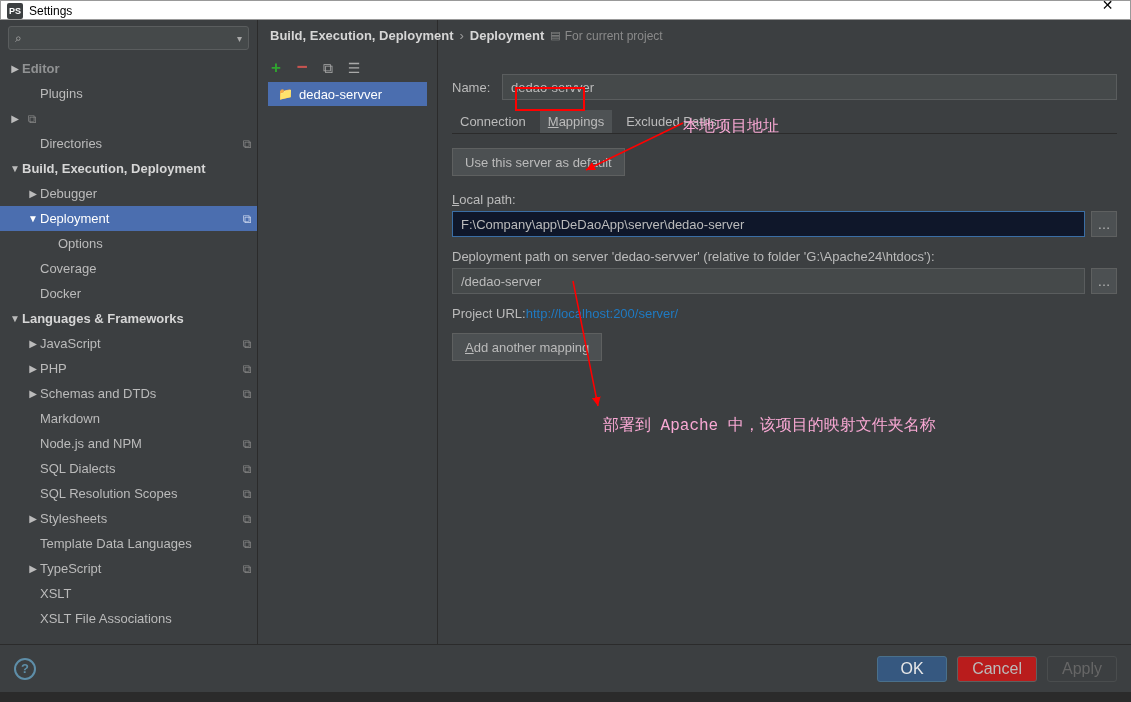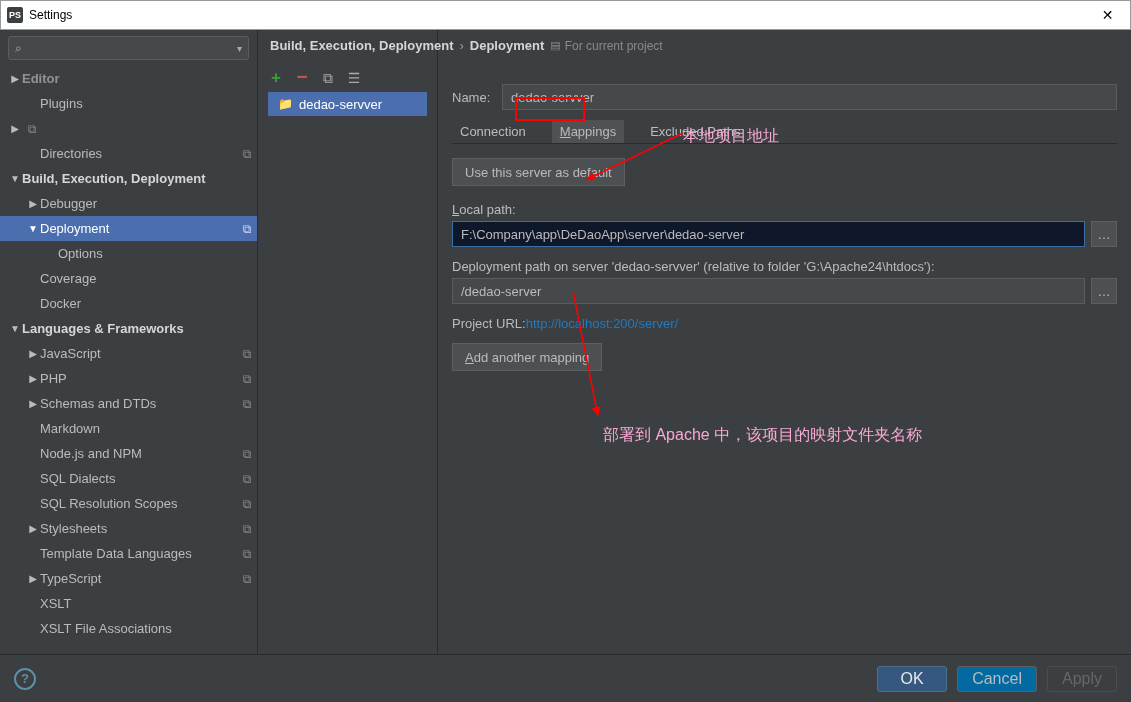--- a/index.html
+++ b/index.html
@@ -1,18 +1,18 @@
 <!DOCTYPE html>
 <html><head>
 <meta charset="utf-8">
 <style>
   * { box-sizing: border-box; margin: 0; padding: 0; }
   html, body { width: 1131px; height: 702px; font-family: "Segoe UI", Arial, sans-serif; background:#2b2b2b; overflow:hidden; }
   
-  .titlebar { height: 30px; background:#ffffff; display:flex; align-items:center; justify-content:space-between; border:1px solid #999; }
+  .titlebar { height: 20px; background:#ffffff; display:flex; align-items:flex-end; justify-content:space-between; border:1px solid #999; }
   .titlebar .left { display:flex; align-items:center; gap:6px; padding-left:6px; }
   .titlebar .title { font-size:12px; color:#000; }
   .titlebar .icon { width:16px; height:16px; background:#3c3f41; border-radius:2px; display:flex; align-items:center; justify-content:center; color:#fff; font-size:9px; font-weight:bold; }
   .titlebar .close { width:45px; height:28px; display:flex; align-items:center; justify-content:center; font-size:14px; color:#000; cursor:pointer; }
 
   .body { height: calc(702px - 30px); background:#3c3f41; display:flex; flex-direction:column; }
 
   
   .mainzone { flex:1; display:flex; min-height:0; }
 
@@ -59,21 +59,21 @@
   .breadcrumb .bc-sub { font-weight:bold; color:#d6d6d6; }
   .breadcrumb .bc-proj { color:#8a8a8a; font-size:12px; display:flex; align-items:center; gap:4px; }
   .breadcrumb .bc-proj .picon { font-size:11px; }
 
   .content-inner { padding:54px 14px 0 14px; position:relative; }
 
   .row { display:flex; align-items:center; margin-bottom:10px; font-size:13px; }
   .row .lbl { color:#bbbbbb; width:50px; }
   .row input.text { flex:1; height:26px; background:#45494a; border:1px solid #5a5d5e; outline:none; color:#bbbbbb; padding:0 8px; font-size:13px; }
 
-  .tabs { display:flex; gap:18px; border-bottom:1px solid #2b2b2b; margin-bottom:14px; font-size:13px; }
+  .tabs { display:flex; gap:6px; border-bottom:1px solid #2b2b2b; margin-bottom:14px; font-size:13px; }
   .tab { padding:4px 8px; color:#bbbbbb; cursor:pointer; position:relative; }
   .tab .ul { text-decoration:underline; }
   .tab.active { background:#4e5254; }
 
   .btngray { height:28px; padding:0 12px; background:#4c5052; border:1px solid #5e6060; color:#bbbbbb; font-size:13px; cursor:pointer; display:inline-flex; align-items:center; }
 
   .field-block { margin-bottom:12px; }
   .field-label { font-size:13px; color:#bbbbbb; margin-bottom:4px; display:block; }
   .field-label .ul { text-decoration:underline; }
   .input-row { display:flex; gap:6px; }
@@ -88,21 +88,21 @@
   .red-box { position:absolute; border:2px solid #ff0000; pointer-events:none; }
   .red-text { position:absolute; color:#f9a8d4; font-size:16px; pointer-events:none; font-family: "Microsoft YaHei", sans-serif; }
   .red-arrow { position:absolute; pointer-events:none; }
 
   
   .footer { height:48px; display:flex; align-items:center; justify-content:space-between; padding:0 14px; border-top:1px solid #2b2b2b; }
   .helpico { width:22px; height:22px; border-radius:50%; border:2px solid #5e8ea8; color:#5e8ea8; display:flex; align-items:center; justify-content:center; font-size:13px; font-weight:bold; cursor:pointer; }
   .footer-btns { display:flex; gap:10px; }
   .btn { height:26px; min-width:70px; padding:0 14px; font-size:16px; display:flex; align-items:center; justify-content:center; cursor:pointer; border-radius:3px; }
   .btn.primary { background:#365880; border:1px solid #4a708b; color:#e8e8e8; }
-  .btn.normal { background:#0369a1; border:1px solid #5e6060; color:#bbbbbb; }
+  .btn.normal { background:#b91c1c; border:1px solid #5e6060; color:#bbbbbb; }
   .btn.disabled { background:#3c3f41; border:1px solid #4a4d4e; color:#666; cursor:default; }
 </style>
 </head>
 <body>
 
 <div class="titlebar">
   <div class="left">
     <div class="icon">PS</div>
     <div class="title">Settings</div>
   </div>
@@ -324,21 +324,21 @@
         <div class="red-text" style="left:245px; top:96px;">本地项目地址</div>
         <svg class="red-arrow" style="left:140px; top:88px;" width="110" height="70">
           <defs>
               <marker id="ah1" markerWidth="8" markerHeight="8" refX="6" refY="3" orient="auto">
                 <path d="M0,0 L6,3 L0,6 Z" fill="#ff0000"></path>
               </marker>
             </defs>
           <line x1="105" y1="15" x2="8" y2="62" stroke="#ff0000" stroke-width="1.5" marker-end="url(#ah1)"></line>
         </svg>
 
-        <div class="red-text" style="left:165px; top:395px;">部署到 Apache 中，该项目的映射文件夹名称</div>
+        <div class="red-text" style="left:165px; top:395px;font-family:Liberation Mono, monospace;">部署到 Apache 中，该项目的映射文件夹名称</div>
         <svg class="red-arrow" style="left:120px; top:256px;" width="60" height="140">
           <defs>
               <marker id="ah2" markerWidth="8" markerHeight="8" refX="6" refY="3" orient="auto">
                 <path d="M0,0 L6,3 L0,6 Z" fill="#ff0000"></path>
               </marker>
             </defs>
           <line x1="15" y1="5" x2="40" y2="130" stroke="#ff0000" stroke-width="1.5" marker-end="url(#ah2)"></line>
         </svg>
 
       </div>

